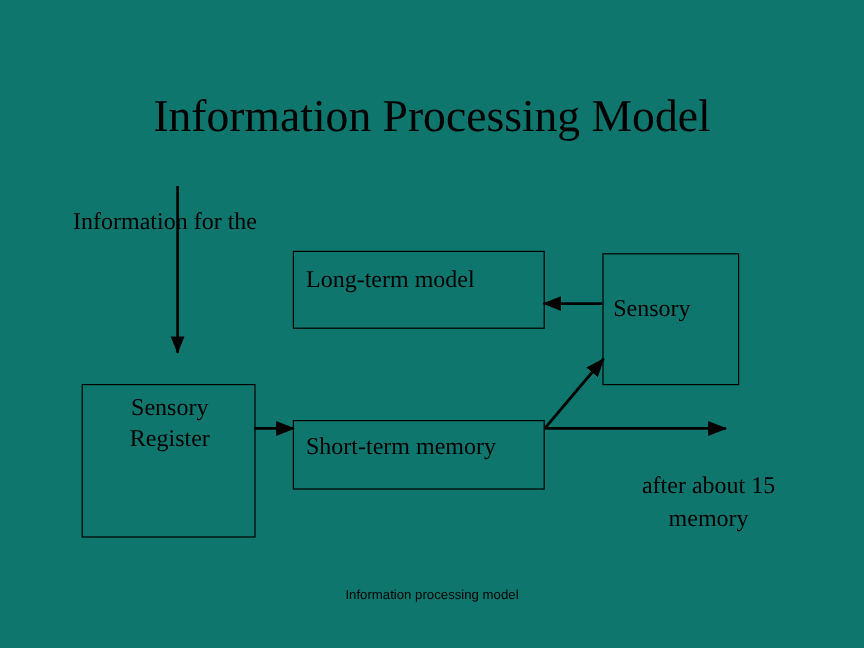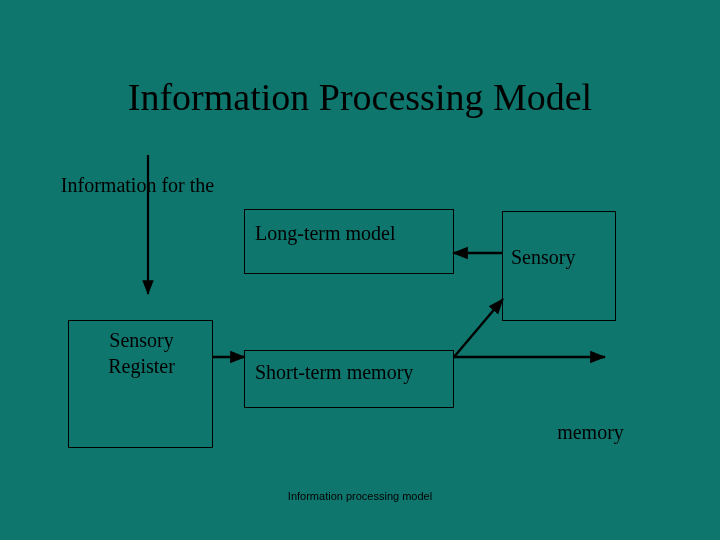--- a/index.html
+++ b/index.html
@@ -147,21 +147,21 @@
 <div id="slide">
 
   <div class="slide-title">Information Processing Model</div>
 
   <div class="free-text" id="env-text">
     <span>Information for the</span><br>
   </div>
 
   <div class="free-text" id="decay-text">
     <br>
-    <br>
+    <span>after about 15</span><br>
     <span>memory</span>
   </div>
 
   <div class="box" id="box-sensory">
     <span class="box-label">
       <span>Sensory</span><br>
       <span>Register</span>
     </span>
   </div>
 

